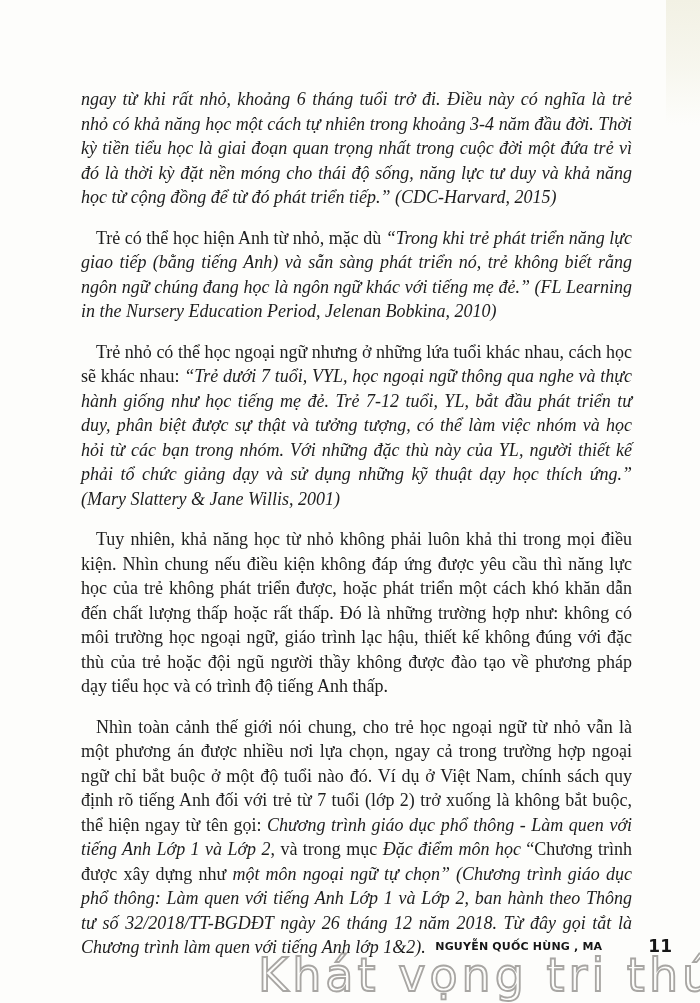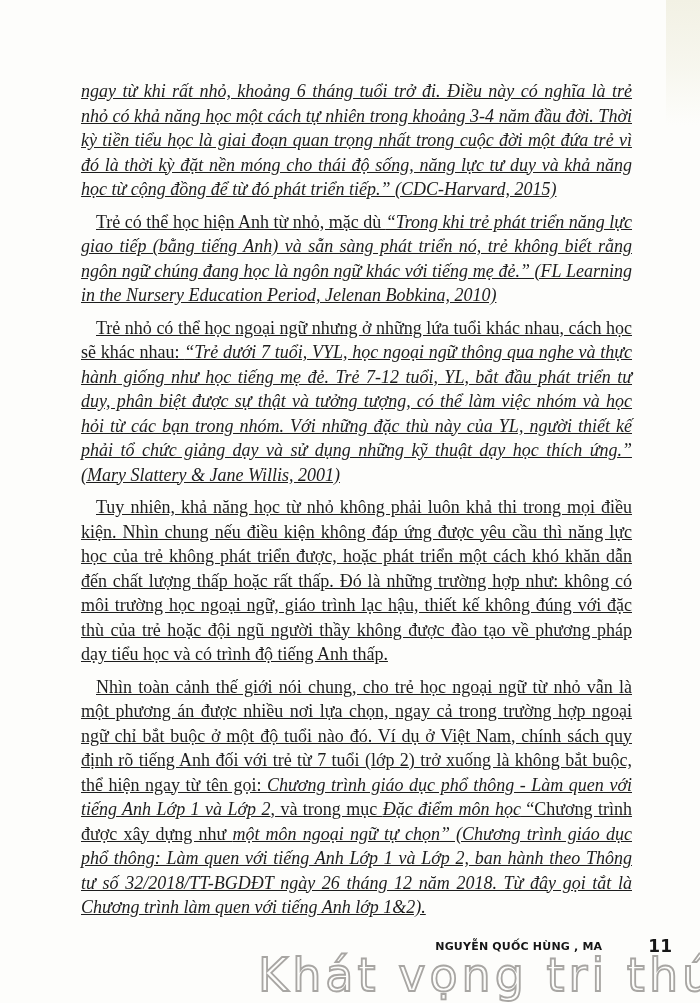--- a/index.html
+++ b/index.html
@@ -16,21 +16,21 @@
     z-index:0;
   }
   .text-block {
     position:absolute; left:81px; top:71px; width:551px;
     font-family:"Liberation Serif", serif;
     font-size:18px; line-height:24.5px;
     color:#1d1d1d;
     text-align:justify;
     z-index:2;
   }
-  .para { margin:8px 0 5px 0;text-decoration:underline; }
+  .para { margin:16px 0 5px 0; }
   .para.indent { text-indent:15px; }
   .it { font-style:italic; }
   .rm { font-style:normal; }
   .wm-brand {
     position:absolute; left:142px; top:851px;
     font-family:"DejaVu Sans", sans-serif;
     font-size:95px; line-height:1; letter-spacing:1px;
     color:#cfcdc9;
     -webkit-text-fill-color:transparent;
     -webkit-text-stroke:2px #b0aeab;

